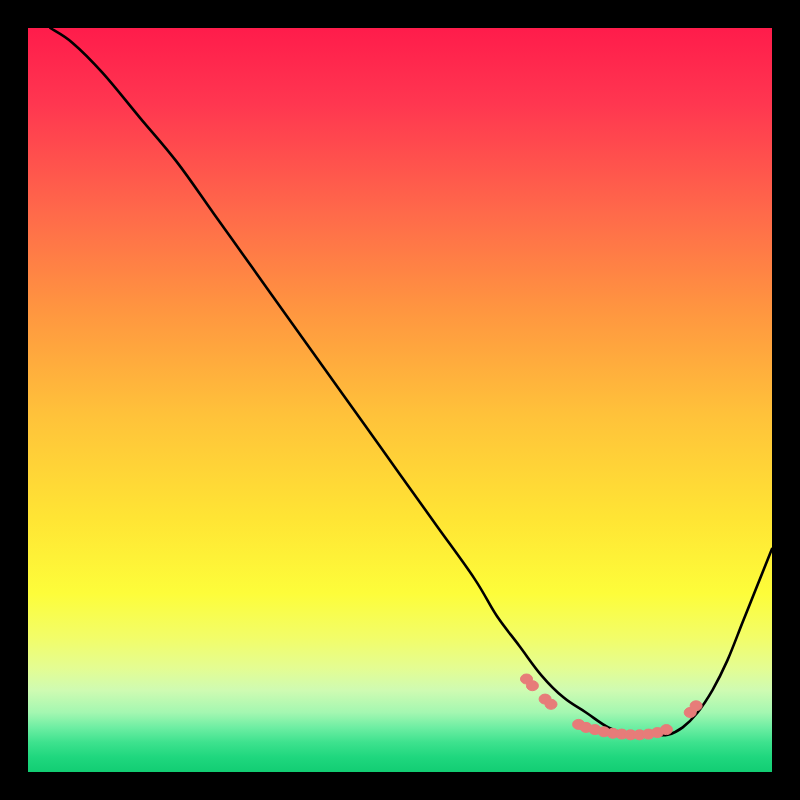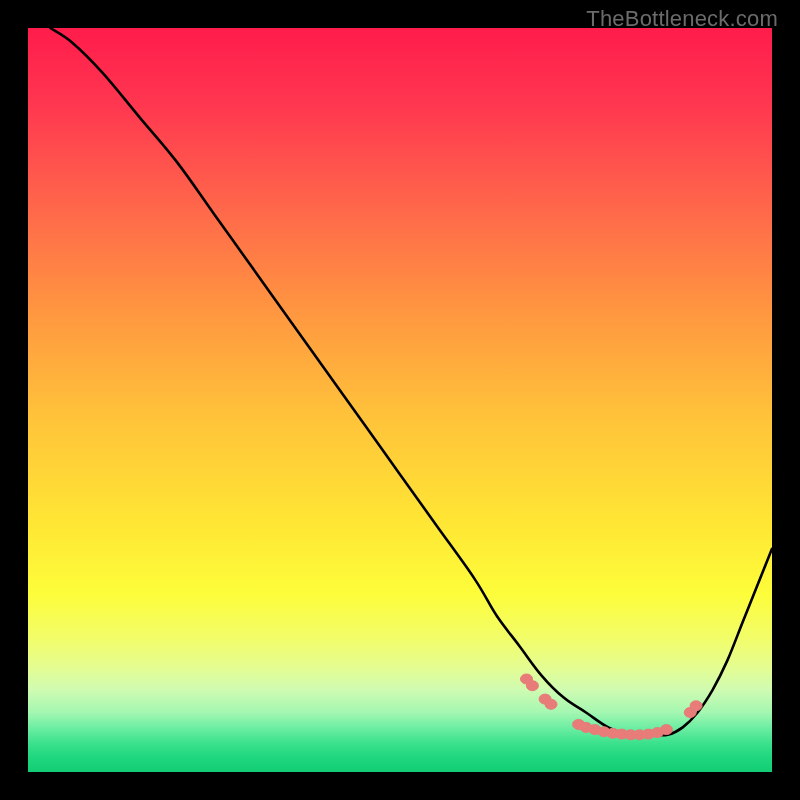--- a/index.html
+++ b/index.html
@@ -96,14 +96,13 @@
           <ellipse cx="602.6" cy="706.8" rx="6" ry="5" class="bead"></ellipse>
           <ellipse cx="611.6" cy="706.8" rx="6" ry="5" class="bead"></ellipse>
           <ellipse cx="620.5" cy="706.1" rx="6" ry="5" class="bead"></ellipse>
           <ellipse cx="629.4" cy="704.6" rx="6" ry="5" class="bead"></ellipse>
           <ellipse cx="638.4" cy="701.6" rx="6" ry="5" class="bead"></ellipse>
           <ellipse cx="662.2" cy="684.5" rx="6" ry="5" class="bead"></ellipse>
           <ellipse cx="668.1" cy="677.8" rx="6" ry="5" class="bead"></ellipse>
         </g>
     </svg>
   </div>
-  <div class="watermark">TheBottleneck.com</div>
 </div>
 
 </body></html>

